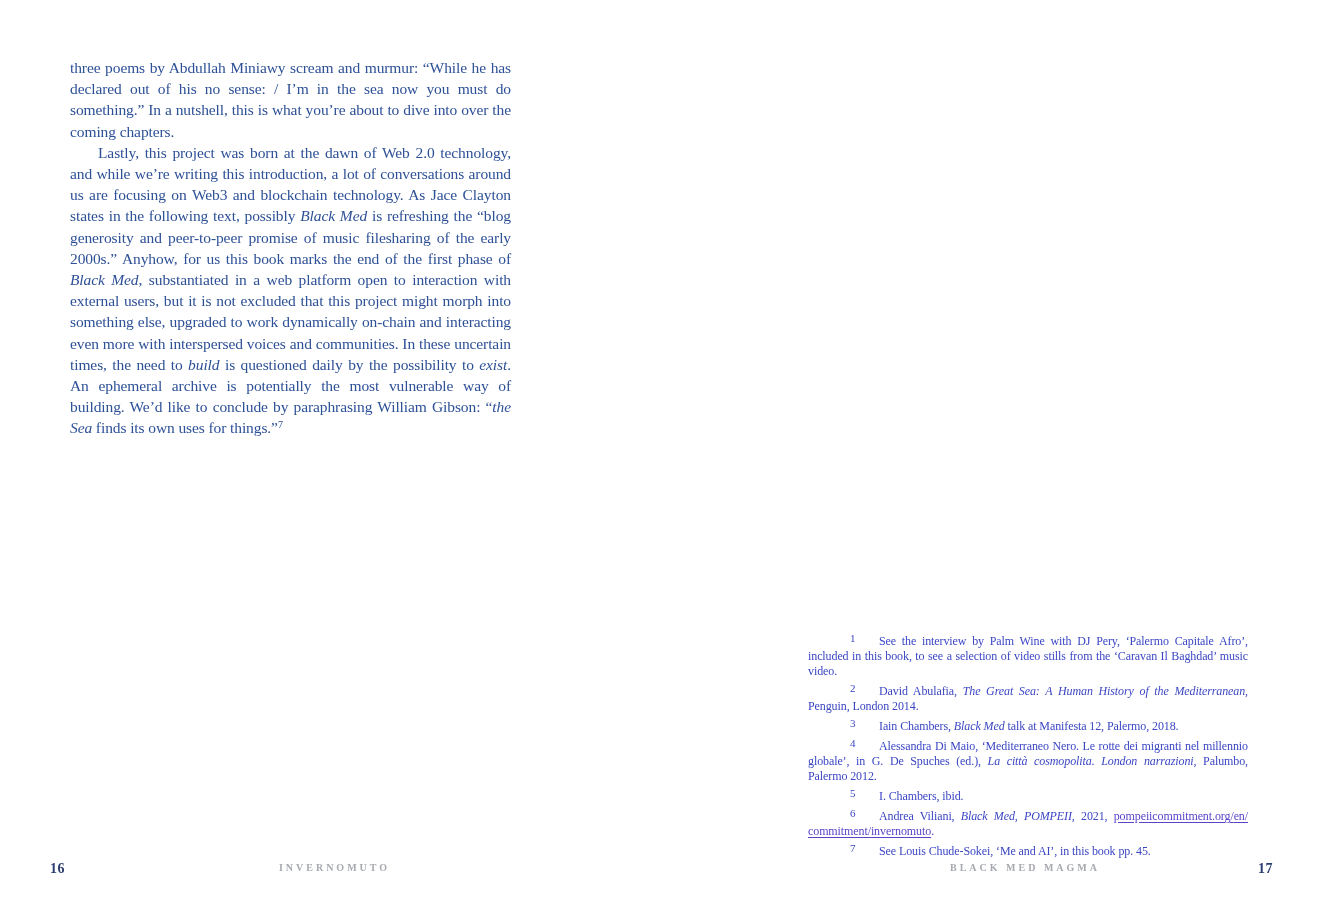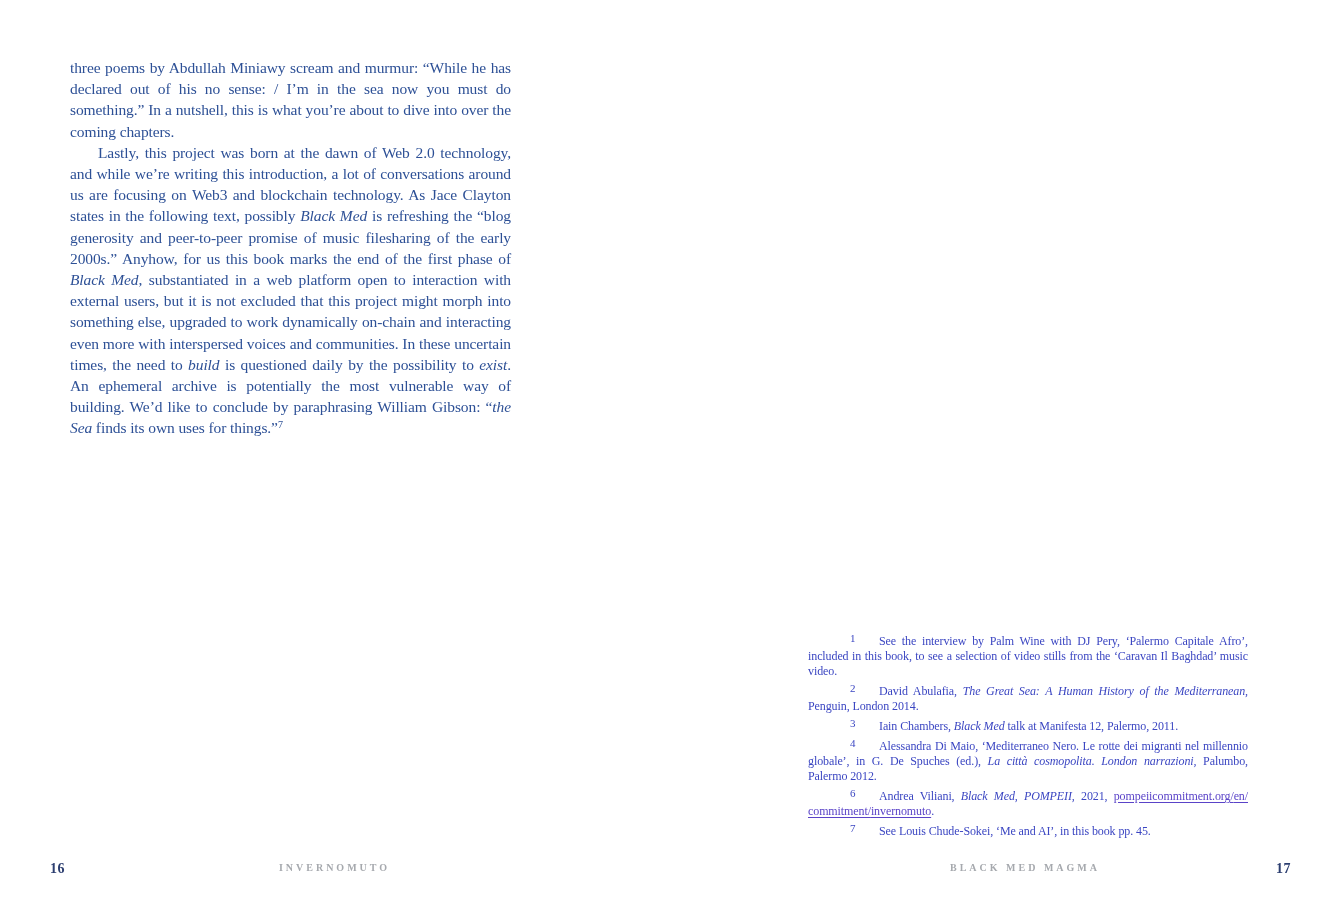--- a/index.html
+++ b/index.html
@@ -57,21 +57,21 @@
   }
 
   
   .footer-row{position:absolute;left:0;right:0;top:861px;height:16px;}
   .page-num{
     position:absolute;
     color:var(--ink-pagenum);
     font-size:14px;font-weight:700;letter-spacing:0.5px;
   }
   .page-num.left{left:50px;}
-  .page-num.right{right:46px;}
+  .page-num.right{right:64px;}
   .running-footer{
     position:absolute;top:1px;
     color:var(--ink-runfoot);
     font-size:10px;font-weight:700;letter-spacing:3px;
     text-align:center;
   }
   .running-footer.left{left:0;width:669px;}
   .running-footer.right{left:691px;width:668px;}
 </style>
 </head>
@@ -83,22 +83,23 @@
   <section class="page page-right"></section>
 
   <div class="body-text" id="body-text">
       <p class="body-para"><span>three poems by Abdullah Miniawy scream and murmur: “While he has declared out of his no sense: / I’m in the sea now you must do something.” In a nutshell, this is what you’re about to dive into over the coming chapters.</span></p>
       <p class="body-para indent"><span>Lastly, this project was born at the dawn of Web 2.0 technology, and while we’re writing this introduction, a lot of conversations around us are focusing on Web3 and blockchain technology. As Jace Clayton states in the following text, possibly </span><span class="it">Black Med</span><span> is refreshing the “blog generosity and peer-to-peer promise of music filesharing of the early 2000s.” Anyhow, for us this book marks the end of the first phase of </span><span class="it">Black Med</span><span>, substantiated in a web platform open to interaction with external users, but it is not excluded that this project might morph into something else, upgraded to work dynamically on-chain and interacting even more with interspersed voices and communities. In these uncertain times, the need to </span><span class="it">build</span><span> is questioned daily by the possibility to </span><span class="it">exist</span><span>. An ephemeral archive is potentially the most vulnerable way of building. We’d like to conclude by paraphrasing William Gibson: “</span><span class="it">the Sea</span><span> finds its own uses for things.”</span><sup>7</sup></p>
     </div>
 
   <div class="footnotes" id="footnotes">
       <div class="footnote"><span class="fn-num">1</span><span>See the interview by Palm Wine with DJ Pery, ‘Palermo Capitale Afro’, included in this book, to see a selection of video stills from the ‘Caravan Il Baghdad’ music video.</span></div>
       <div class="footnote"><span class="fn-num">2</span><span>David Abulafia, </span><span class="it">The Great Sea: A Human History of the Mediterranean,</span><span> Penguin, London 2014.</span></div>
-      <div class="footnote"><span class="fn-num">3</span><span>Iain Chambers, </span><span class="it">Black Med</span><span> talk at Manifesta 12, Palermo, 2011.</span></div>
+      <div class="footnote"><span class="fn-num">3</span><span>Iain Chambers, </span><span class="it">Black Med</span><span> talk at Manifesta 12, Palermo, 2018.</span></div>
       <div class="footnote"><span class="fn-num">4</span><span>Alessandra Di Maio, ‘Mediterraneo Nero. Le rotte dei migranti nel millennio globale’, in G. De Spuches (ed.), </span><span class="it">La città cosmopolita. London narrazioni,</span><span> Palumbo, Palermo 2012.</span></div>
+      <div class="footnote"><span class="fn-num">5</span><span>I. Chambers, ibid.</span></div>
       <div class="footnote"><span class="fn-num">6</span><span>Andrea Viliani, </span><span class="it">Black Med, POMPEII,</span><span> 2021, </span><span class="fn-link">pompeiicommitment.org/<wbr>en/<wbr>commitment/<wbr>invernomuto</span><span>.</span></div>
       <div class="footnote"><span class="fn-num">7</span><span>See Louis Chude-Sokei, ‘Me and AI’, in this book pp. 45.</span></div>
     </div>
 
   <div class="footer-row">
     <span class="page-num left">16</span>
     <span class="running-footer left">INVERNOMUTO</span>
     <span class="running-footer right">BLACK MED MAGMA</span>
     <span class="page-num right">17</span>
   </div>

